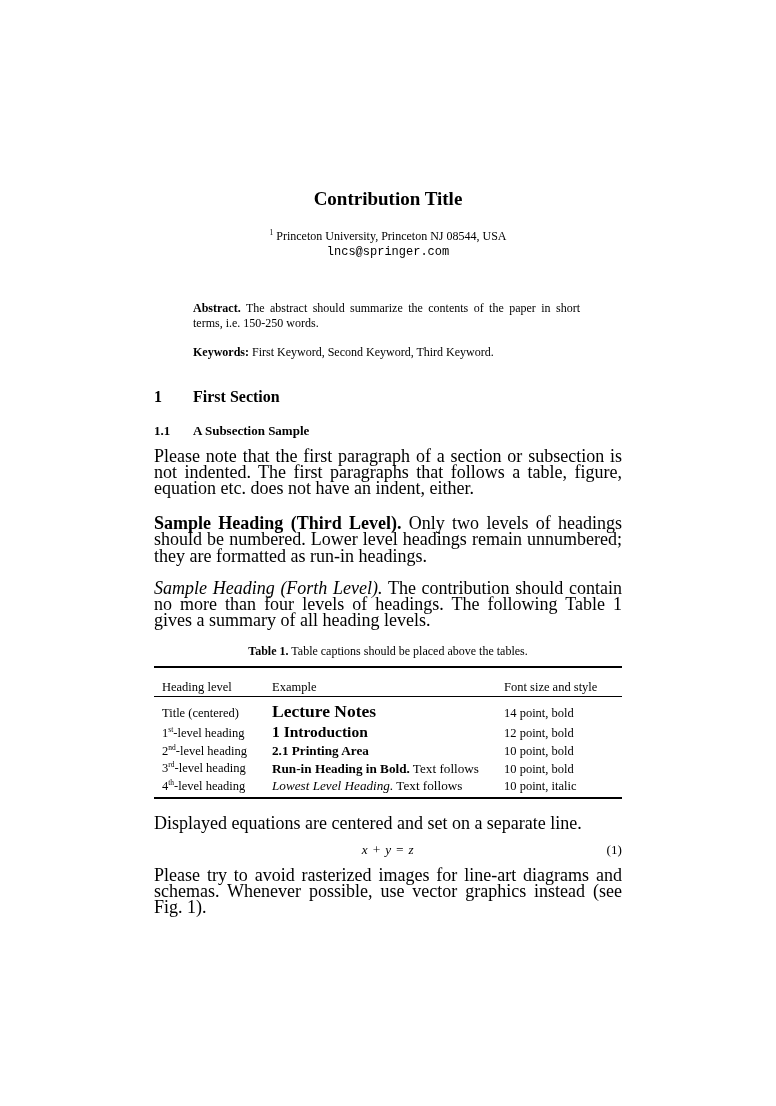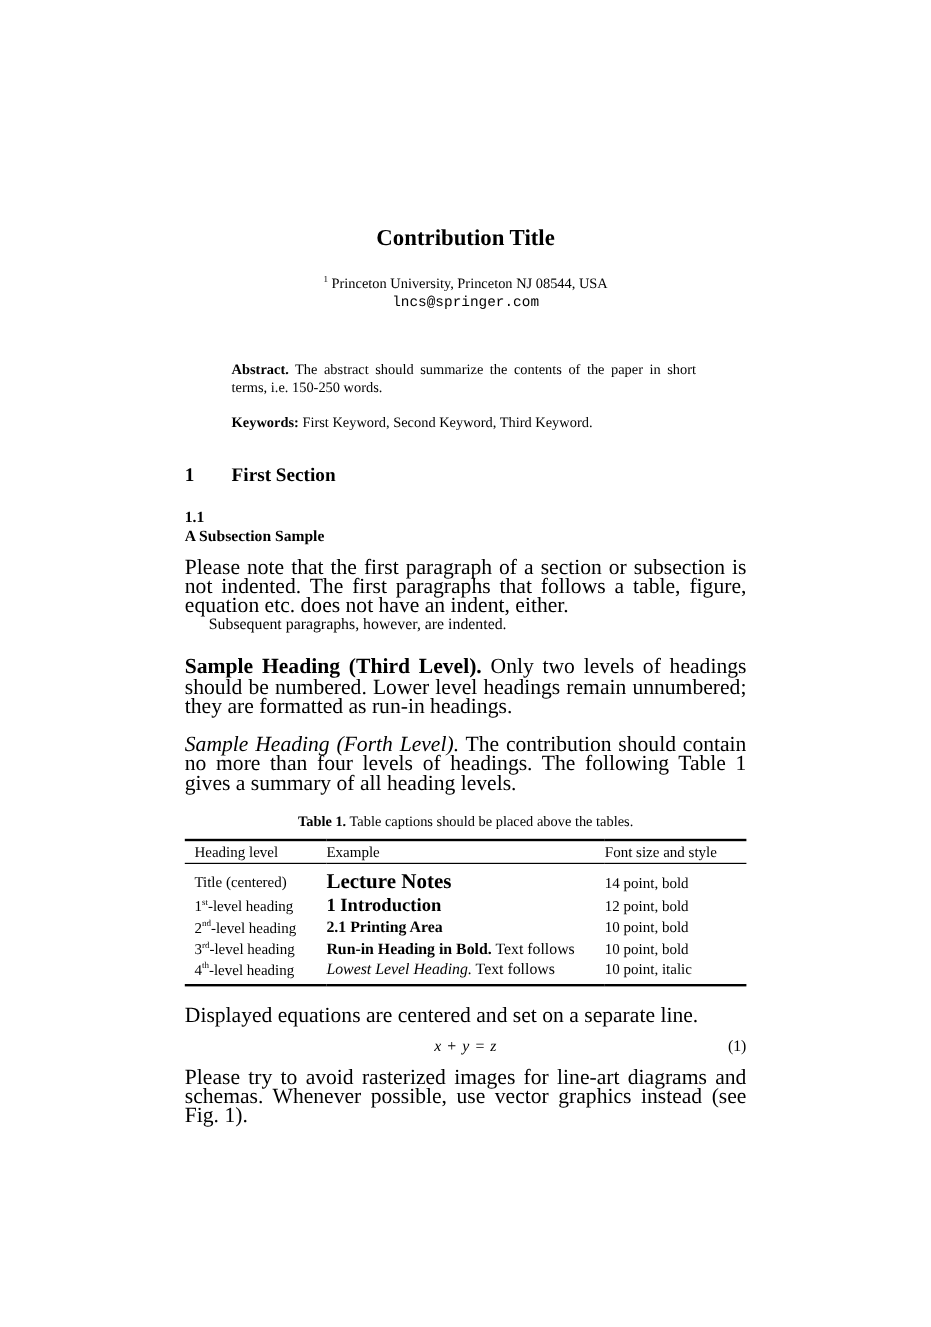--- a/index.html
+++ b/index.html
@@ -66,21 +66,20 @@
     font-weight:bold;
     display:flex;
   }
   .sec .num{width:39px;flex:none;}
   .subsec{
     margin:17px 0 0;
     font-size:13px;
     line-height:16px;
     font-weight:bold;
     display:flex;
-    flex-direction:column;
   }
   .subsec .num{width:39px;flex:none;}
   .par{
     margin:9px 0 0;
     font-size:18px;
     line-height:16.2px;
     text-align:justify;
   }
   .par-indent{
     margin:0;
@@ -104,21 +103,21 @@
     width:100%;
     border-collapse:collapse;
     border-top:2px solid #000;
     border-bottom:2px solid #000;
     font-size:12.5px;
   }
   table.heading-table th{
     font-weight:normal;
     text-align:left;
     border-bottom:1.5px solid #000;
-    padding:2px 0 2px 0;
+    padding:12px 0 2px 0;
     line-height:14px;
   }
   table.heading-table th:first-child{padding-left:8px;}
   table.heading-table td{
     padding:2px 0 0 0;
     vertical-align:baseline;
     line-height:1.15;
   }
   table.heading-table td:first-child{padding-left:8px;}
   table.heading-table tbody tr:first-child td{padding-top:4px;}
@@ -165,21 +164,20 @@
         <span class="num">1</span>
         <span>First Section</span>
       </div>
 
     <div class="subsec">
         <span class="num">1.1</span>
         <span>A Subsection Sample</span>
       </div>
 
     <div class="par">Please note that the first paragraph of a section or subsection is not indented. The first paragraphs that follows a table, figure, equation etc. does not have an indent, either.</div>
-    <div class="par-indent">Subsequent paragraphs, however, are indented.</div>
 
     <div class="par runin3"><span class="runin-b">Sample Heading (Third Level).</span>
       <span>Only two levels of headings should be numbered. Lower level headings remain unnumbered; they are formatted as run-in headings.</span></div>
 
     <div class="par runin4"><span class="runin-i">Sample Heading (Forth Level).</span>
       <span>The contribution should contain no more than four levels of headings. The following Table 1 gives a summary of all heading levels.</span></div>
 
     <div class="tbl-caption"><span class="lbl">Table 1.</span>
       <span>Table captions should be placed above the tables.</span></div>
 

